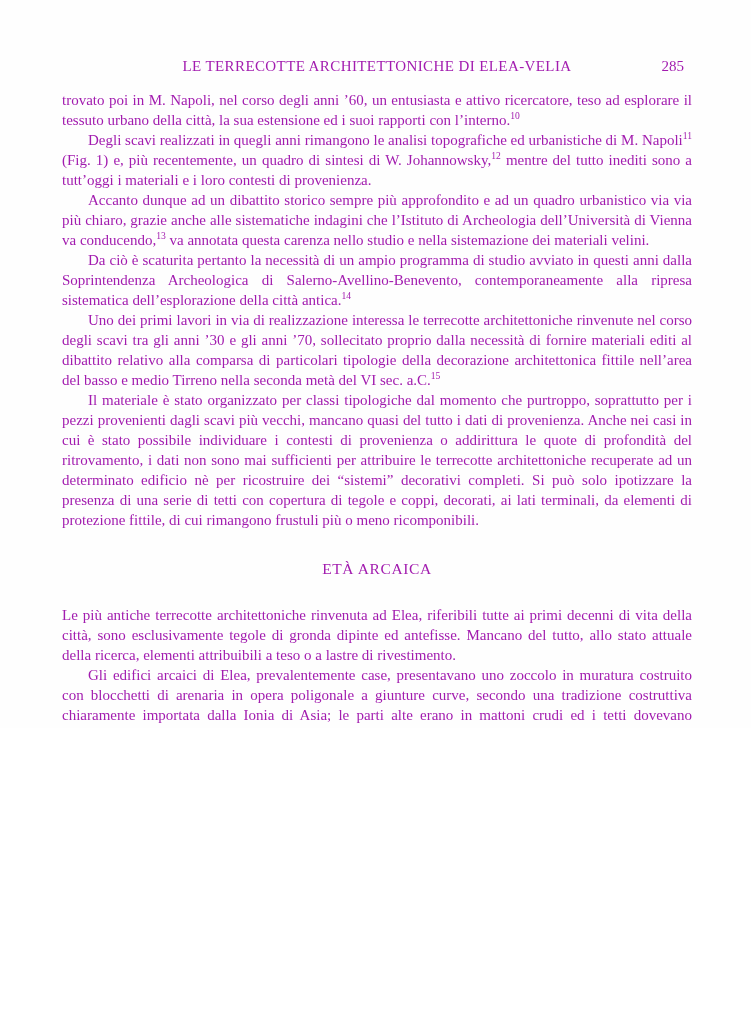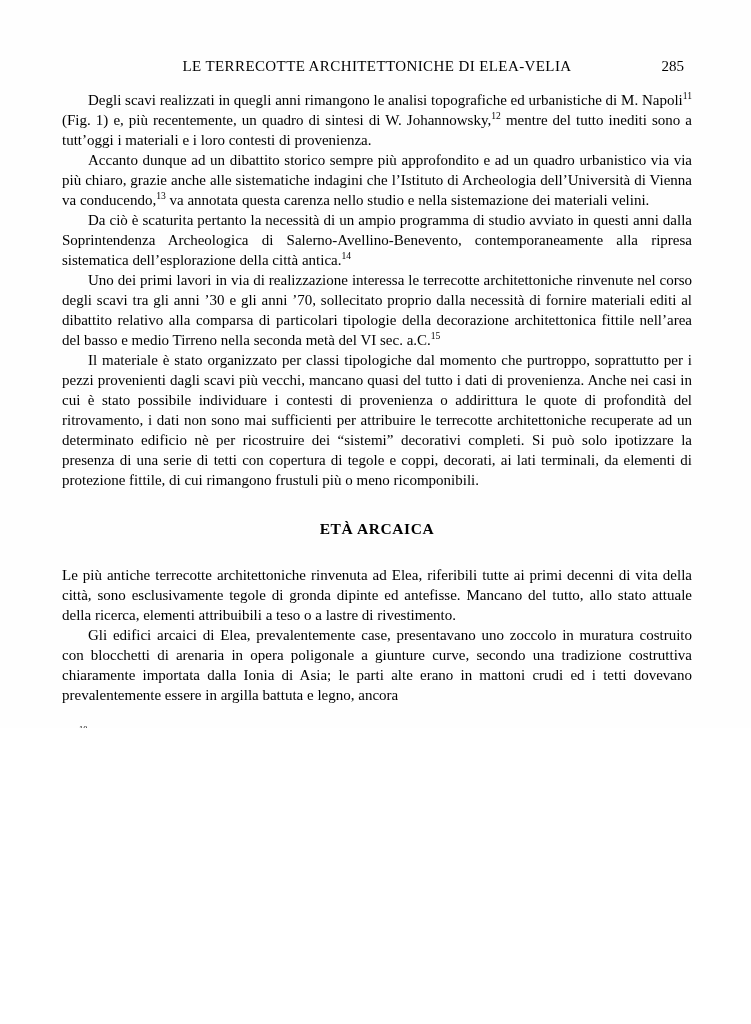--- a/index.html
+++ b/index.html
@@ -6,21 +6,21 @@
   html, body {
     margin: 0;
     padding: 0;
     background: #ffffff;
   }
   .page {
     position: relative;
     width: 751px;
     height: 728px;
     background: #fefefe;
-    color: #000000;
+    color: #a21caf;
     font-family: "Liberation Serif", "DejaVu Serif", serif;
     overflow: hidden;
     box-sizing: border-box;
   }
   .running-head {
     position: relative;
     margin: 58px 59px 0 62px;
     text-align: center;
     font-size: 15px;
     letter-spacing: 0.4px;
@@ -48,21 +48,21 @@
   sup.fn-ref, sup.fn-num {
     font-size: 0.64em;
     line-height: 0;
     vertical-align: super;
     letter-spacing: 0;
   }
   .section-heading {
     margin: 30px 0 27px 0;
     text-align: center;
     font-size: 15.5px;
-    font-weight: 700;
+    font-weight: 400;
     letter-spacing: 0.6px;
   }
   .footnotes {
     margin-top: 19px;
   }
   .footnote {
     margin: 4px;
     font-size: 13px;
     line-height: 18.5px;
     text-align: justify;
@@ -77,20 +77,21 @@
 
 <div class="page">
 
   <header class="running-head">
     <span class="title">LE TERRECOTTE ARCHITETTONICHE DI ELEA-VELIA</span>
     <span class="page-num">285</span>
   </header>
 
   <main class="text-block">
     <div id="body-paragraphs">
+        <p class="para">trovato poi in M. Napoli, nel corso degli anni ’60, un entusiasta e attivo ricercatore, teso ad esplorare il tessuto urbano della città, la sua estensione ed i suoi rapporti con l’interno.<sup class="fn-ref">10</sup></p>
         <p class="para indent">Degli scavi realizzati in quegli anni rimangono le analisi topografiche ed urbanistiche di M. Napoli<sup class="fn-ref">11</sup> (Fig. 1) e, più recentemente, un quadro di sintesi di W. Johannowsky,<sup class="fn-ref">12</sup> mentre del tutto inediti sono a tutt’oggi i materiali e i loro contesti di provenienza.</p>
         <p class="para indent">Accanto dunque ad un dibattito storico sempre più approfondito e ad un quadro urbanistico via via più chiaro, grazie anche alle sistematiche indagini che l’Istituto di Archeologia dell’Università di Vienna va conducendo,<sup class="fn-ref">13</sup> va annotata questa carenza nello studio e nella sistemazione dei materiali velini.</p>
         <p class="para indent">Da ciò è scaturita pertanto la necessità di un ampio programma di studio avviato in questi anni dalla Soprintendenza Archeologica di Salerno-Avellino-Benevento, contemporaneamente alla ripresa sistematica dell’esplorazione della città antica.<sup class="fn-ref">14</sup></p>
         <p class="para indent">Uno dei primi lavori in via di realizzazione interessa le terrecotte architettoniche rinvenute nel corso degli scavi tra gli anni ’30 e gli anni ’70, sollecitato proprio dalla necessità di fornire materiali editi al dibattito relativo alla comparsa di particolari tipologie della decorazione architettonica fittile nell’area del basso e medio Tirreno nella seconda metà del VI sec. a.C.<sup class="fn-ref">15</sup></p>
         <p class="para indent">Il materiale è stato organizzato per classi tipologiche dal momento che purtroppo, soprattutto per i pezzi provenienti dagli scavi più vecchi, mancano quasi del tutto i dati di provenienza.  Anche nei casi in cui è stato possibile individuare i contesti di provenienza o addirittura le quote di profondità del ritrovamento, i dati non sono mai sufficienti per attribuire le terrecotte architettoniche recuperate ad un determinato edificio nè per ricostruire dei “sistemi” decorativi completi.  Si può solo ipotizzare la presenza di una serie di tetti con copertura di tegole e coppi, decorati, ai lati terminali, da elementi di protezione fittile, di cui rimangono frustuli più o meno ricomponibili.</p>
       </div>
 
     <h2 class="section-heading">ETÀ ARCAICA</h2>
 
     <div id="section-paragraphs">

